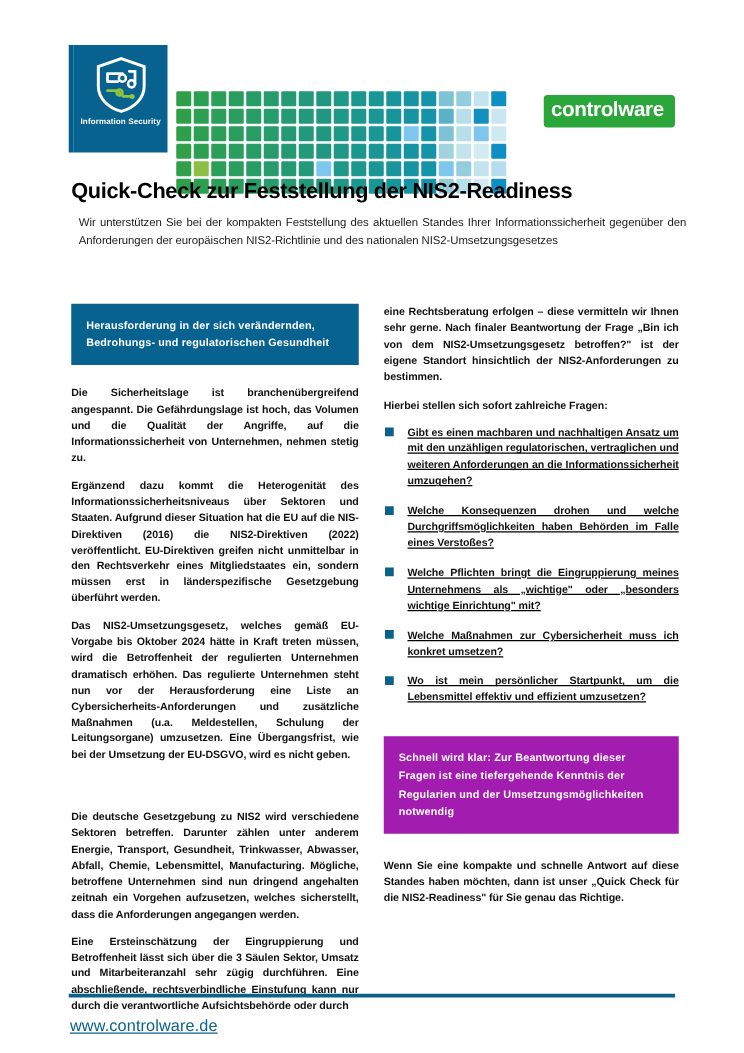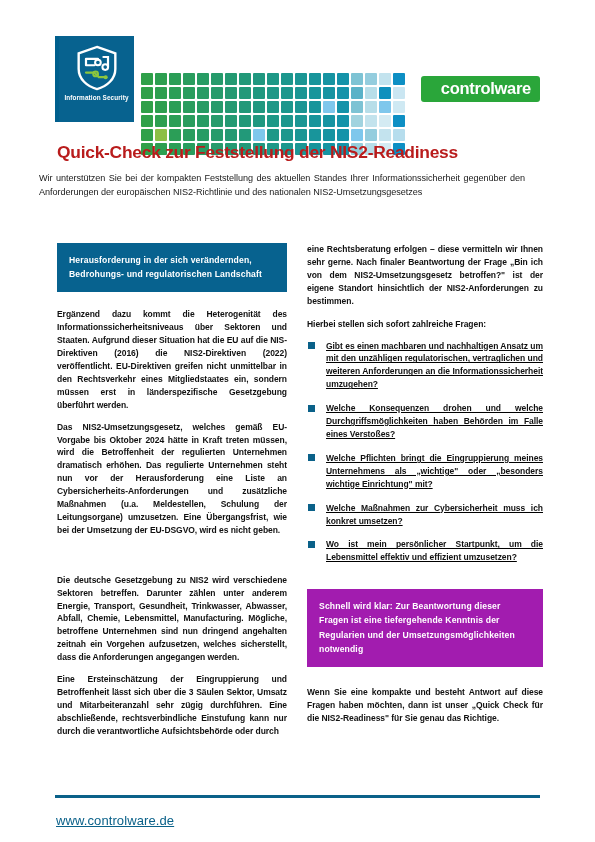--- a/index.html
+++ b/index.html
@@ -63,38 +63,38 @@
   .sq i { display: block; width: 100%; height: 100%; border-radius: 1px; }
 
   .cw-logo {
     position: absolute;
     right: 55px; top: 40px;
     background: #2aa63a;
     color: #ffffff;
     font-size: 16.5px;
     font-weight: bold;
     letter-spacing: -0.3px;
-    padding: 4px 9px 5px 20px;
+    padding: 4px 9px 5px 6px;
     border-radius: 3px;
     line-height: 1;
   }
 
   
   .title {
     position: absolute;
     left: 57px; top: 142px;
     width: 490px;
     font-size: 17.4px;
     font-weight: bold;
-    color: #b91c1c;
+    color: #000000;
     letter-spacing: -0.25px;
   }
   .subtitle {
     position: absolute;
-    left: 39px; top: 171px;
+    left: 63px; top: 171px;
     width: 486px;
     font-size: 9.1px;
     color: #1a1a1a;
     line-height: 1.55;
     text-align: justify;
     letter-spacing: -0.05px;
   }
 
   
   .col-left {
@@ -565,23 +565,24 @@
       </div>
 
     <div class="cw-logo">controlware</div>
   </div>
 
   <div class="title">Quick-Check zur Feststellung der NIS2-Readiness</div>
   <div class="subtitle">Wir unterstützen Sie bei der kompakten Feststellung des aktuellen Standes Ihrer Informationssicherheit gegenüber den Anforderungen der europäischen NIS2-Richtlinie und des nationalen NIS2-Umsetzungsgesetzes</div>
 
   <div class="col-left">
 
-    <div class="callout">Herausforderung in der sich verändernden, Bedrohungs- und regulatorischen Landschaft</div>
+    <div class="callout">Herausforderung in der sich verändernden, Bedrohungs- und regulatorischen Gesundheit</div>
     <div class="spacer-16"></div>
 
+    <p class="body">Die Sicherheitslage ist branchenübergreifend angespannt. Die Gefährdungslage ist hoch, das Volumen und die Qualität der Angriffe, auf die Informationssicherheit von Unternehmen, nehmen stetig zu.</p>
     <p class="body">Ergänzend dazu kommt die Heterogenität des Informationssicherheitsniveaus über Sektoren und Staaten. Aufgrund dieser Situation hat die EU auf die NIS-Direktiven (2016) die NIS2-Direktiven (2022) veröffentlicht. EU-Direktiven greifen nicht unmittelbar in den Rechtsverkehr eines Mitgliedstaates ein, sondern müssen erst in länderspezifische Gesetzgebung überführt werden.</p>
     <p class="body">Das NIS2-Umsetzungsgesetz, welches gemäß EU-Vorgabe bis Oktober 2024 hätte in Kraft treten müssen, wird die Betroffenheit der regulierten Unternehmen dramatisch erhöhen. Das regulierte Unternehmen steht nun vor der Herausforderung eine Liste an Cybersicherheits-Anforderungen und zusätzliche Maßnahmen (u.a. Meldestellen, Schulung der Leitungsorgane) umzusetzen. Eine Übergangsfrist, wie bei der Umsetzung der EU-DSGVO, wird es nicht geben.</p>
 
     <div class="spacer-12"></div>
     <div class="spacer-16"></div>
 
     <p class="body">Die deutsche Gesetzgebung zu NIS2 wird verschiedene Sektoren betreffen. Darunter zählen unter anderem Energie, Transport, Gesundheit, Trinkwasser, Abwasser, Abfall, Chemie, Lebensmittel, Manufacturing. Mögliche, betroffene Unternehmen sind nun dringend angehalten zeitnah ein Vorgehen aufzusetzen, welches sicherstellt, dass die Anforderungen angegangen werden.</p>
     <p class="body">Eine Ersteinschätzung der Eingruppierung und Betroffenheit lässt sich über die 3 Säulen Sektor, Umsatz und Mitarbeiteranzahl sehr zügig durchführen. Eine abschließende, rechtsverbindliche Einstufung kann nur durch die verantwortliche Aufsichtsbehörde oder durch</p>
   </div>
 
@@ -595,19 +596,19 @@
         <li><span class="bullet"></span><span>Gibt es einen machbaren und nachhaltigen Ansatz um mit den unzähligen regulatorischen, vertraglichen und weiteren Anforderungen an die Informationssicherheit umzugehen?</span></li>
         <li><span class="bullet"></span><span>Welche Konsequenzen drohen und welche Durchgriffsmöglichkeiten haben Behörden im Falle eines Verstoßes?</span></li>
         <li><span class="bullet"></span><span>Welche Pflichten bringt die Eingruppierung meines Unternehmens als „wichtige" oder „besonders wichtige Einrichtung" mit?</span></li>
         <li><span class="bullet"></span><span>Welche Maßnahmen zur Cybersicherheit muss ich konkret umsetzen?</span></li>
         <li><span class="bullet"></span><span>Wo ist mein persönlicher Startpunkt, um die Lebensmittel effektiv und effizient umzusetzen?</span></li>
       </ul>
 
     <div class="spacer-14"></div>
     <div class="callout callout-right">Schnell wird klar: Zur Beantwortung dieser Fragen ist eine tiefergehende Kenntnis der Regularien und der Umsetzungsmöglichkeiten notwendig</div>
 
-    <p class="closing">Wenn Sie eine kompakte und besteht Antwort auf diese Fragen haben möchten, dann ist unser „Quick Check für die NIS2-Readiness" für Sie genau das Richtige.</p>
+    <p class="closing">Wenn Sie eine kompakte und schnelle Antwort auf diese Standes haben möchten, dann ist unser „Quick Check für die NIS2-Readiness" für Sie genau das Richtige.</p>
   </div>
 
   <div class="footer-rule"></div>
   <a class="footer-url" href="#">www.controlware.de</a>
 
 </div>
 
 </body></html>

